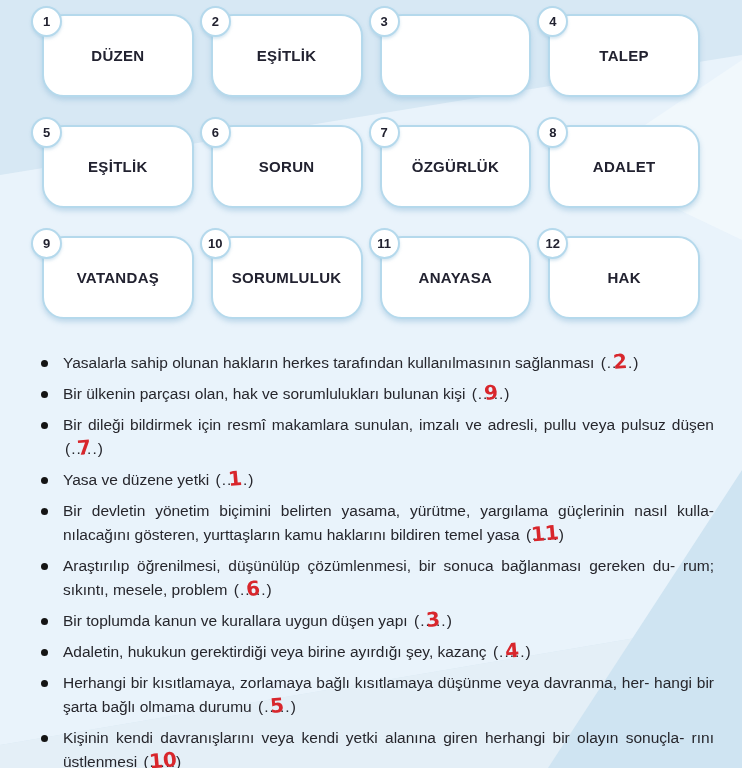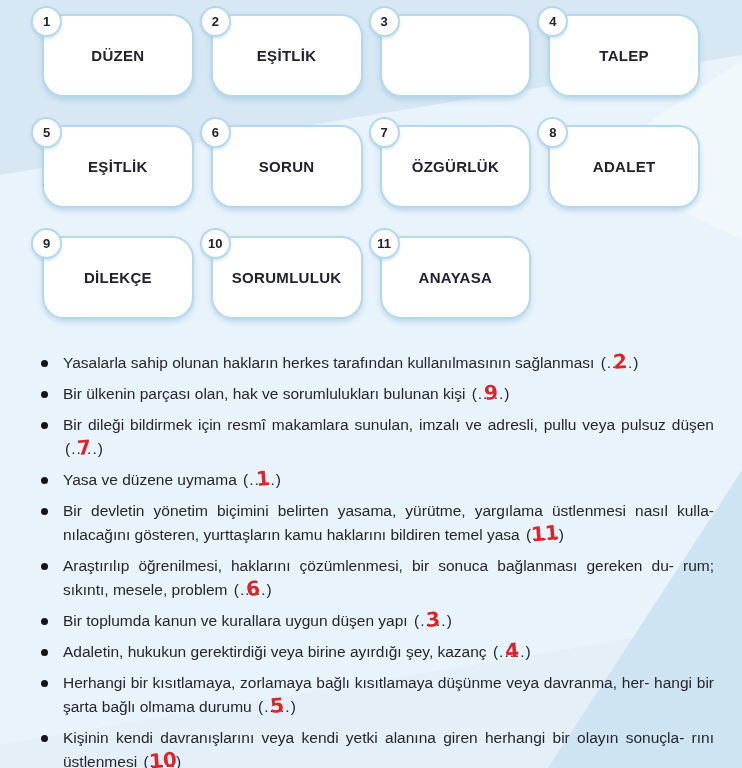--- a/index.html
+++ b/index.html
@@ -162,30 +162,34 @@
       <span class="badge">7</span>
       <span class="card-label">ÖZGÜRLÜK</span>
     </div>
     <div class="card">
       <span class="badge">8</span>
       <span class="card-label">ADALET</span>
     </div>
 
     <div class="card">
       <span class="badge">9</span>
-      <span class="card-label">DİLEKÇE</span>
+      <span class="card-label">VATANDAŞ</span>
     </div>
     <div class="card">
       <span class="badge">10</span>
       <span class="card-label">SORUMLULUK</span>
     </div>
     <div class="card">
       <span class="badge">11</span>
       <span class="card-label">ANAYASA</span>
     </div>
+    <div class="card">
+      <span class="badge">12</span>
+      <span class="card-label">HAK</span>
+    </div>
   </div>
 
   <ul class="def-list">
 
     <li class="def-item">
       <span class="bullet-dot"></span>
       <span>Yasalarla sahip olunan hakların herkes tarafından kullanılmasının sağlanması</span>
       <span class="blank"><span class="dots">(.....)</span><span class="hand">2</span></span>
     </li>
 
@@ -196,33 +200,33 @@
     </li>
 
     <li class="def-item">
       <span class="bullet-dot"></span>
       <span>Bir dileği bildirmek için resmî makamlara sunulan, imzalı ve adresli, pullu veya pulsuz düşen</span>
       <span class="blank"><span class="dots">(.....)</span><span class="hand">7</span></span>
     </li>
 
     <li class="def-item">
       <span class="bullet-dot"></span>
-      <span>Yasa ve düzene uymama</span>
+      <span>Yasa ve düzene yetki</span>
       <span class="blank"><span class="dots">(.....)</span><span class="hand">1</span></span>
     </li>
 
     <li class="def-item">
       <span class="bullet-dot"></span>
-      <span>Bir devletin yönetim biçimini belirten yasama, yürütme, yargılama üstlenmesi nasıl kulla- nılacağını gösteren, yurttaşların kamu haklarını bildiren temel yasa</span>
+      <span>Bir devletin yönetim biçimini belirten yasama, yürütme, yargılama güçlerinin nasıl kulla- nılacağını gösteren, yurttaşların kamu haklarını bildiren temel yasa</span>
       <span class="blank"><span class="dots">(.....)</span><span class="hand">11</span></span>
     </li>
 
     <li class="def-item">
       <span class="bullet-dot"></span>
-      <span>Araştırılıp öğrenilmesi, haklarını çözümlenmesi, bir sonuca bağlanması gereken du- rum; sıkıntı, mesele, problem</span>
+      <span>Araştırılıp öğrenilmesi, düşünülüp çözümlenmesi, bir sonuca bağlanması gereken du- rum; sıkıntı, mesele, problem</span>
       <span class="blank"><span class="dots">(.....)</span><span class="hand">6</span></span>
     </li>
 
     <li class="def-item">
       <span class="bullet-dot"></span>
       <span>Bir toplumda kanun ve kurallara uygun düşen yapı</span>
       <span class="blank"><span class="dots">(.....)</span><span class="hand">3</span></span>
     </li>
 
     <li class="def-item">

